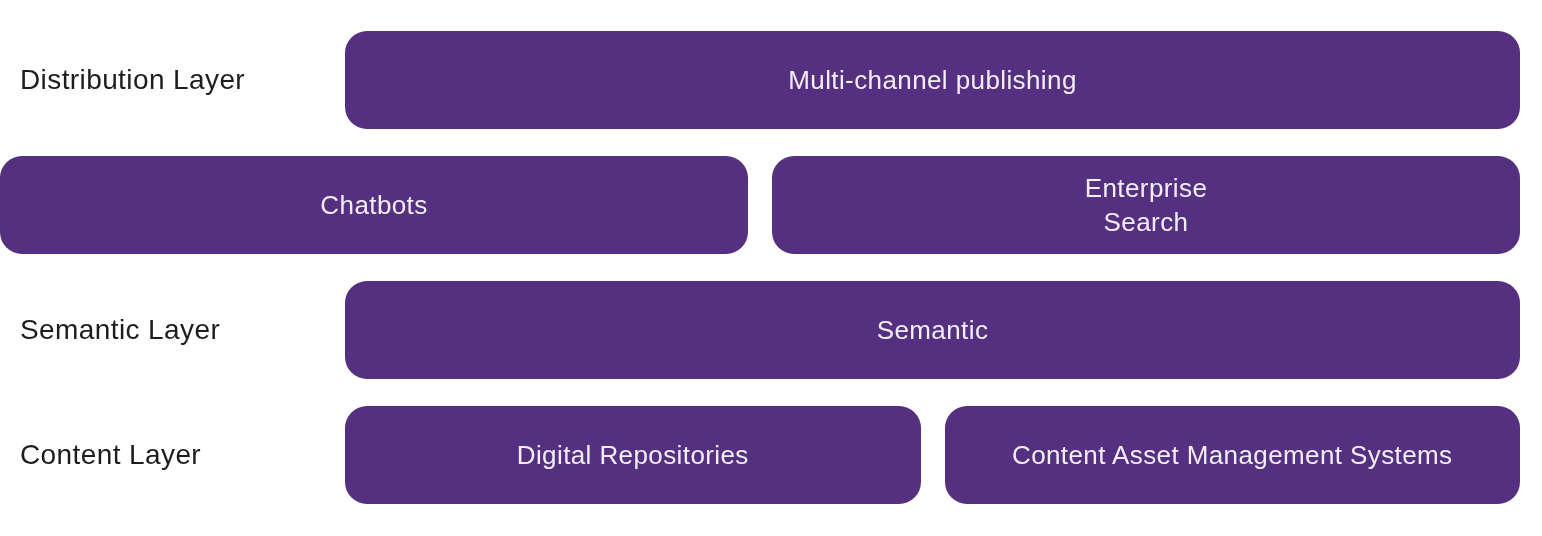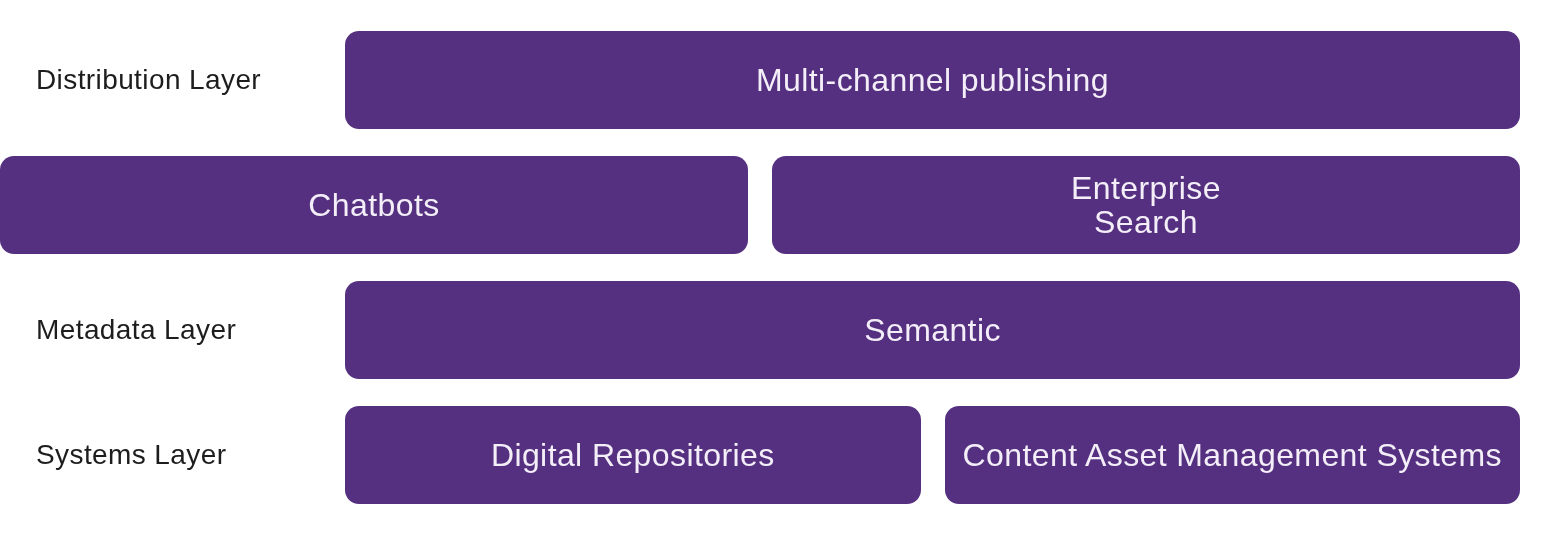--- a/index.html
+++ b/index.html
@@ -25,37 +25,37 @@
     display: flex;
     align-items: stretch;
     height: 98px;
     margin-bottom: 27px;
   }
   .label-col {
     width: 345px;
     flex: 0 0 345px;
     display: flex;
     align-items: center;
-    padding-left: 36px;
+    padding-left: 20px;
     font-size: 28px;
     font-weight: 500;
     letter-spacing: 0.4px;
     color: var(--label-text);
   }
   .boxes {
     flex: 1;
     display: flex;
     gap: 24px;
   }
   .box {
     flex: 1;
     background: var(--box-bg);
-    border-radius: 14px;
+    border-radius: 22px;
     color: var(--box-text);
-    font-size: 32px;
+    font-size: 26px;
     font-weight: 400;
     letter-spacing: 0.4px;
     line-height: 34px;
     display: flex;
     align-items: center;
     justify-content: center;
     text-align: center;
     white-space: pre-line;
   }
 </style>
@@ -73,27 +73,27 @@
 
   <div class="row">
     <div class="boxes">
       <div class="box">Chatbots</div>
       <div class="box">Enterprise
 Search</div>
     </div>
   </div>
 
   <div class="row">
-    <div class="label-col">Metadata Layer</div>
+    <div class="label-col">Semantic Layer</div>
     <div class="boxes">
       <div class="box">Semantic</div>
     </div>
   </div>
 
   <div class="row">
-    <div class="label-col">Systems Layer</div>
+    <div class="label-col">Content Layer</div>
     <div class="boxes">
       <div class="box">Digital Repositories</div>
       <div class="box">Content Asset Management Systems</div>
     </div>
   </div>
 
 </div>
 
 </body></html>

